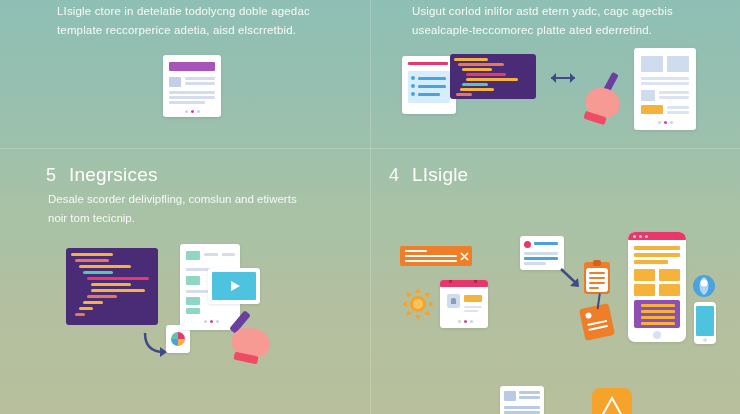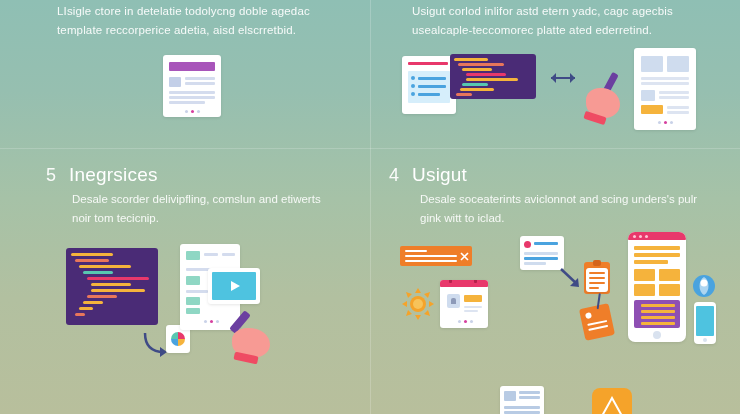--- a/index.html
+++ b/index.html
@@ -52,21 +52,21 @@
   .head .num { font-size: 18px; font-weight: 400; opacity: 0.95; }
   .head .ttl { font-size: 19px; font-weight: 500; letter-spacing: 0.2px; }
 
   .body-txt {
     position: absolute;
     color: #ffffff;
     font-size: 11.5px;
     line-height: 19px;
     opacity: 0.9;
   }
-  .p-bl .body-txt { left: 72px; top: 42px; width: 270px; }
+  .p-bl .body-txt { left: 48px; top: 42px; width: 270px; }
   .p-br .body-txt { left: 50px; top: 42px; width: 280px; }
 
   .foot-txt {
     position: absolute;
     color: #ffffff;
     font-size: 11.5px;
     line-height: 19px;
     opacity: 0.9;
   }
   .p-bl .foot-txt { left: 60px; top: 236px; width: 290px; }
@@ -259,23 +259,22 @@
         <div class="pen" style="left:8px; top:0px; width:8px; height:24px; transform:rotate(40deg);"></div>
         <div class="palm" style="left:4px; top:18px; width:38px; height:30px;"></div>
         <div class="cuff" style="left:6px; top:44px; width:24px; height:8px; transform:rotate(12deg);"></div>
       </div>
     </div>
   </div>
 
   <div class="panel p-br">
     <div class="head">
       <span class="num">4</span>
-      <span class="ttl">Usigut</span>
-    </div>
-    <div class="body-txt">Desale soceaterints aviclonnot and scing unders's pulr gink witt to iclad.</div>
+      <span class="ttl">LIsigle</span>
+    </div>
 
     <div class="art" style="left:30px; top:88px; width:320px; height:136px;">
 
       <div style="position:absolute; left:0px; top:10px; width:72px; height:20px; background:#ef7e29; border-radius:2px;">
         <div class="bar" style="left:5px; top:4px; width:22px; height:2px; background:#ffffff;"></div>
         <div class="bar" style="left:5px; top:9px; width:52px; height:2px; background:#ffffff;"></div>
         <div class="bar" style="left:5px; top:14px; width:52px; height:2px; background:#ffffff;"></div>
         <svg style="position:absolute; left:60px; top:6px;" width="9" height="9" viewBox="0 0 9 9">
           <path d="M1 1 L8 8 M8 1 L1 8" stroke="#ffffff" stroke-width="1.6"></path>
         </svg>

